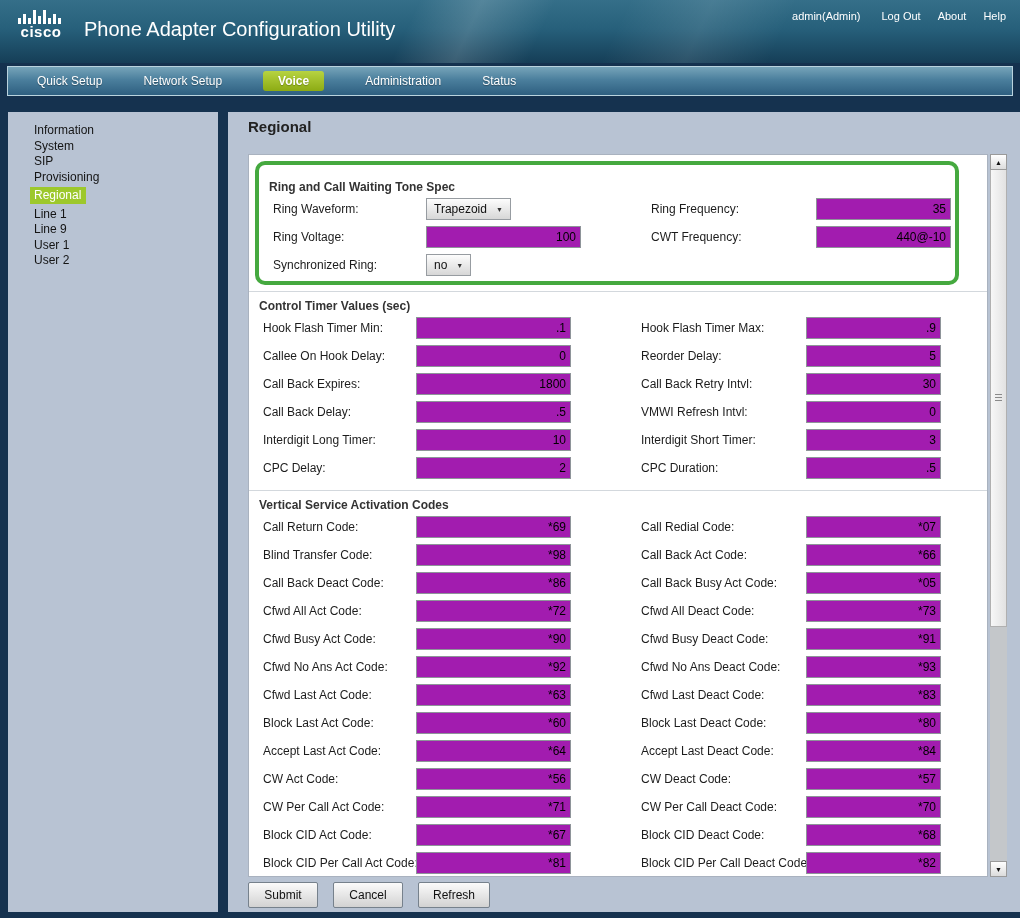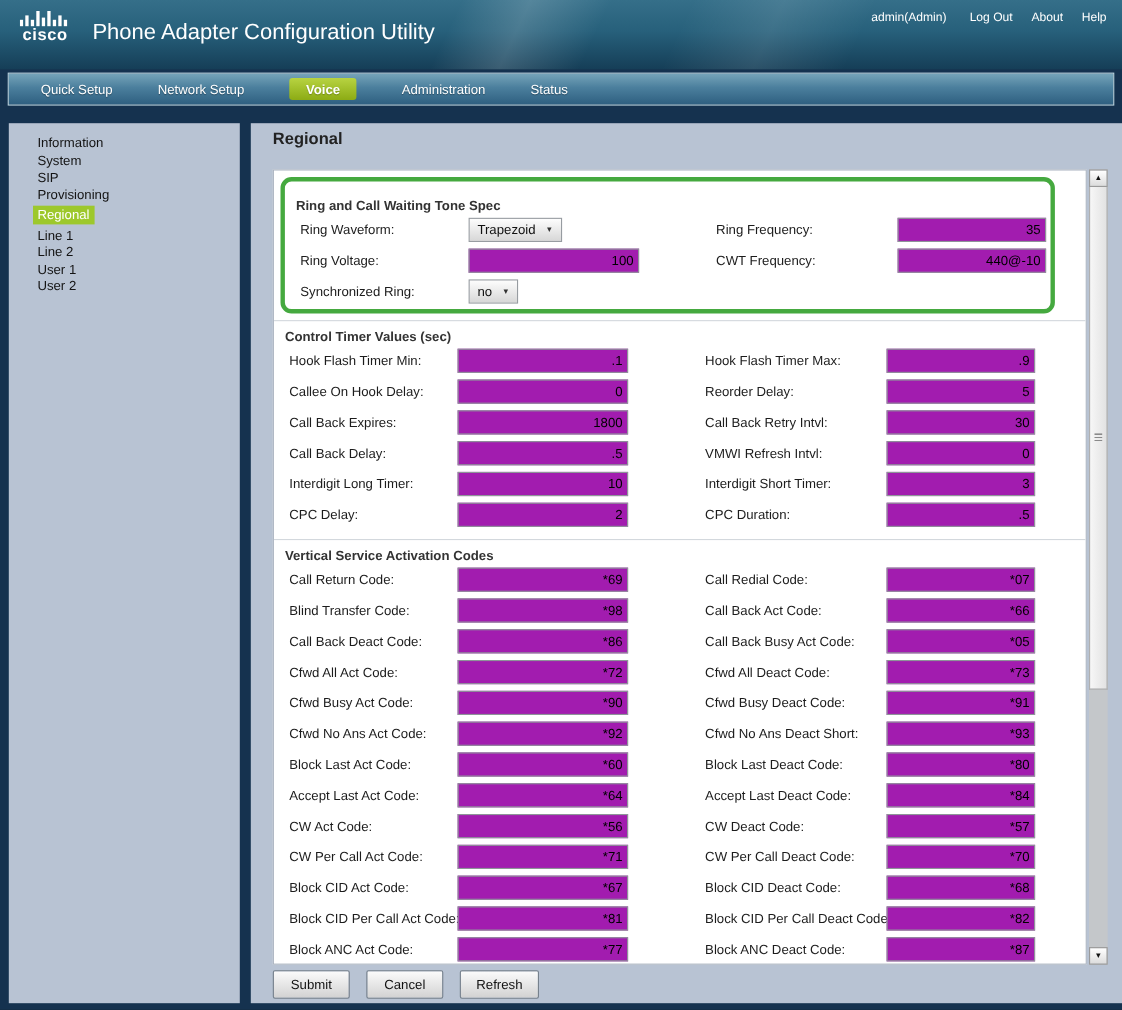--- a/index.html
+++ b/index.html
@@ -124,21 +124,21 @@
     </nav>
 
   <aside class="sidebar">
     <ul id="sidebar-list">
         <li><span class="side-label">Information</span></li>
         <li><span class="side-label">System</span></li>
         <li><span class="side-label">SIP</span></li>
         <li><span class="side-label">Provisioning</span></li>
         <li class="active"><span class="side-label">Regional</span></li>
         <li><span class="side-label">Line 1</span></li>
-        <li><span class="side-label">Line 2</span></li>
+        <li><span class="side-label">Line 9</span></li>
         <li><span class="side-label">User 1</span></li>
         <li><span class="side-label">User 2</span></li>
       </ul>
   </aside>
 
   <main class="content">
     <h1 class="page-title">Regional</h1>
 
     <div class="panel" id="panel">
         <div class="section green-box">
@@ -233,22 +233,28 @@
           </div>
           <div class="frow">
             <div class="flbl c1">Cfwd Busy Act Code:</div>
             <div class="finp c1v">*90</div>
             <div class="flbl c2">Cfwd Busy Deact Code:</div>
             <div class="finp c2v">*91</div>
           </div>
           <div class="frow">
             <div class="flbl c1">Cfwd No Ans Act Code:</div>
             <div class="finp c1v">*92</div>
-            <div class="flbl c2">Cfwd No Ans Deact Short:</div>
+            <div class="flbl c2">Cfwd No Ans Deact Code:</div>
             <div class="finp c2v">*93</div>
+          </div>
+          <div class="frow">
+            <div class="flbl c1">Cfwd Last Act Code:</div>
+            <div class="finp c1v">*63</div>
+            <div class="flbl c2">Cfwd Last Deact Code:</div>
+            <div class="finp c2v">*83</div>
           </div>
           <div class="frow">
             <div class="flbl c1">Block Last Act Code:</div>
             <div class="finp c1v">*60</div>
             <div class="flbl c2">Block Last Deact Code:</div>
             <div class="finp c2v">*80</div>
           </div>
           <div class="frow">
             <div class="flbl c1">Accept Last Act Code:</div>
             <div class="finp c1v">*64</div>

